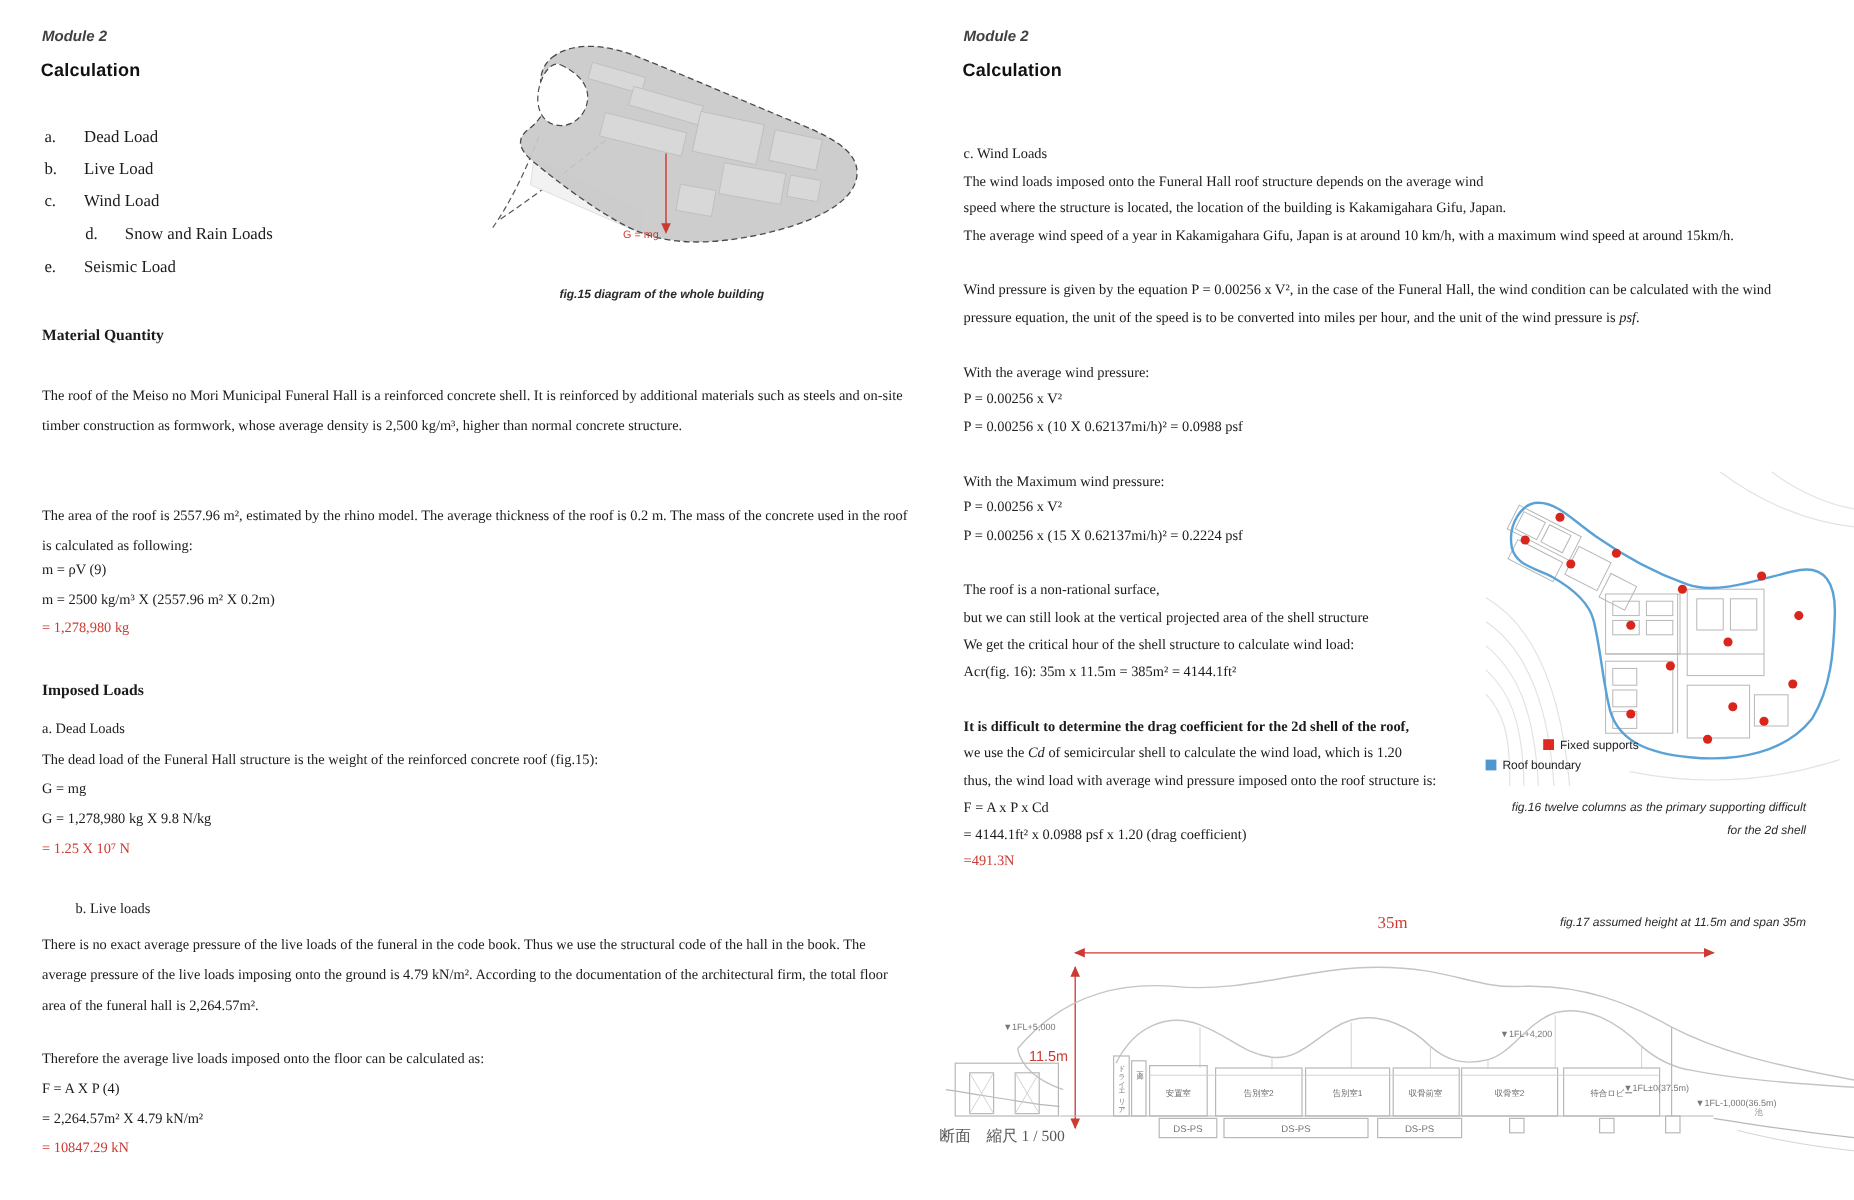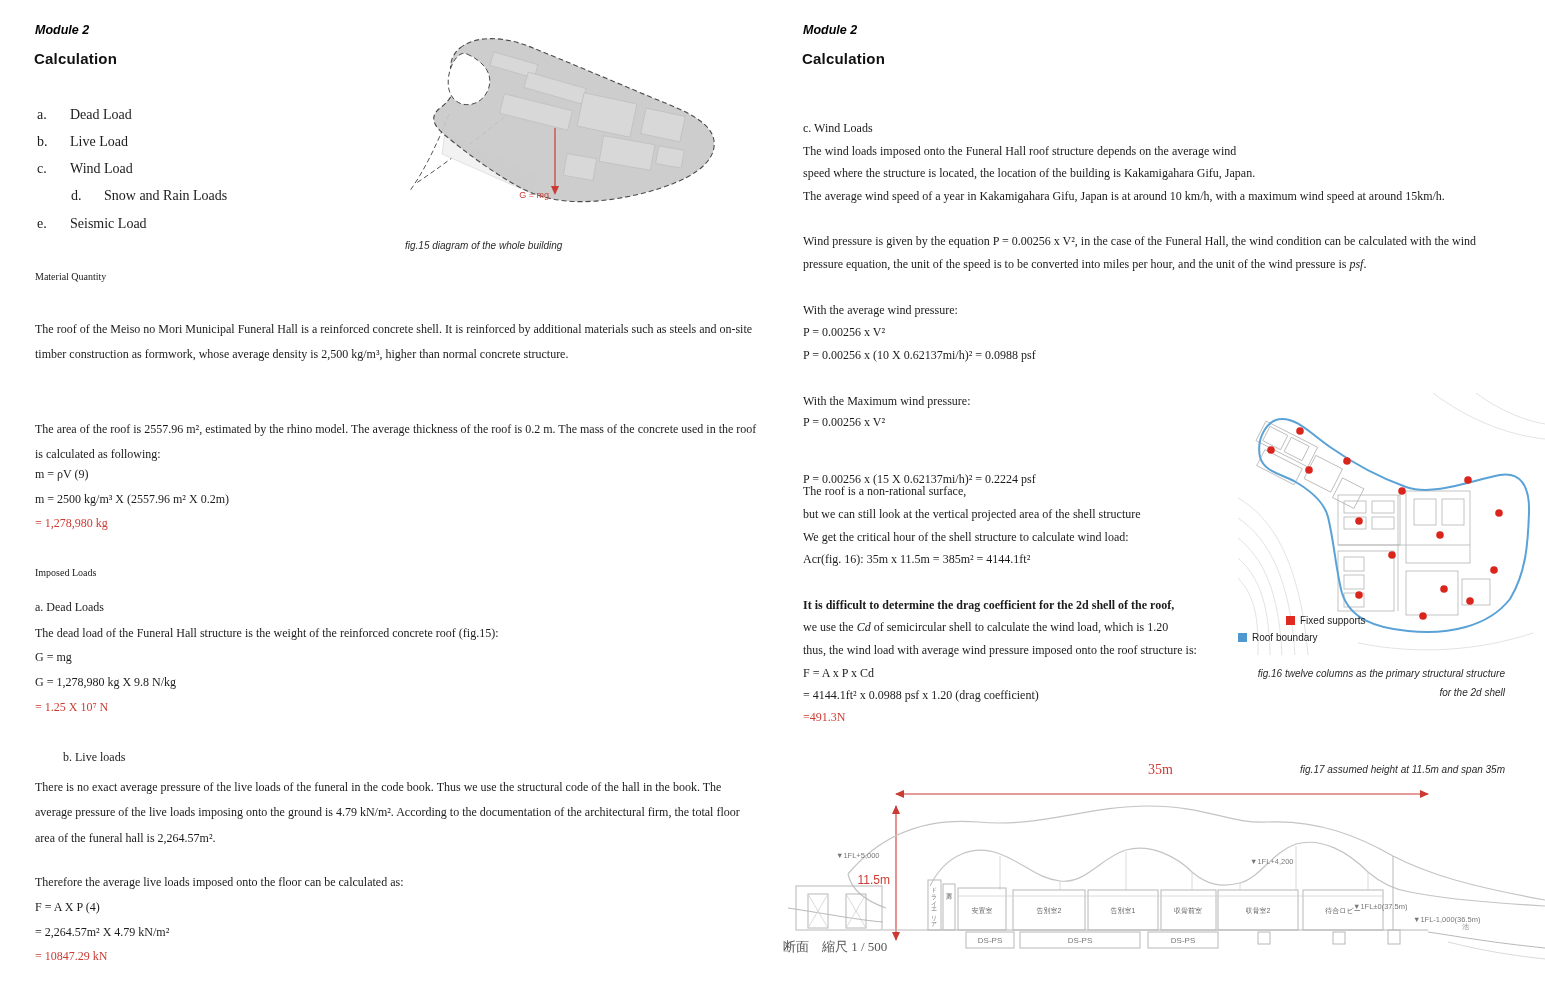--- a/index.html
+++ b/index.html
@@ -1,24 +1,24 @@
 <!DOCTYPE html>
 <html><head>
 <meta charset="utf-8">
 <style>
   * { margin:0; padding:0; box-sizing:border-box; }
   html,body { background:#ffffff; }
   body { width:1545px; height:1000px; position:relative; overflow:hidden;
          font-family:"Liberation Serif", serif; color:#1b1b1b; }
   .abs { position:absolute; }
-  .module { font-family:"Liberation Sans", sans-serif; font-weight:bold; font-style:italic; font-size:12.5px; color:#000000; }
+  .module { font-family:"Liberation Sans", sans-serif; font-weight:bold; font-style:italic; font-size:12.5px; color:#404040; }
   .pagetitle { font-family:"Liberation Sans", sans-serif; font-weight:bold; font-size:15px; color:#111; letter-spacing:.2px; }
   .body-t { font-size:12px; line-height:25.3px; }
   .line { font-size:12px; white-space:nowrap; }
-  .subhead { font-size:10px; font-weight:normal; }
+  .subhead { font-size:13px; font-weight:bold; }
   .red { color:#cc3b33; }
   .caption { font-family:"Liberation Sans", sans-serif; font-style:italic; font-size:10px; color:#2a2a2a; white-space:nowrap; }
   .load-row { position:absolute; font-size:14px; white-space:nowrap; }
   .load-letter { display:inline-block; width:33px; }
   .legend-row { position:absolute; font-family:"Liberation Sans", sans-serif; font-size:10px; color:#222; white-space:nowrap; }
   .legend-sq { display:inline-block; width:9px; height:9px; margin-right:5px; position:relative; top:1px; }
   .sq-red { background:#e02a1f; }
   .sq-blue { background:#4f97cf; }
   .dash { fill:none; stroke:#555; stroke-width:1; stroke-dasharray:5 3; }
   .plan { fill:none; stroke:#b5b5b5; stroke-width:0.8; }
@@ -58,21 +58,21 @@
     <rect x="175" y="70" width="54" height="34" transform="rotate(12 202 87)"></rect>
     <rect x="238" y="84" width="40" height="26" transform="rotate(12 258 97)"></rect>
     <rect x="196" y="112" width="52" height="26" transform="rotate(10 222 125)"></rect>
     <rect x="252" y="120" width="26" height="18" transform="rotate(10 265 129)"></rect>
     <rect x="160" y="128" width="30" height="22" transform="rotate(10 175 139)"></rect>
   </g>
   <line x1="150" y1="100" x2="150" y2="160" stroke="#cc3b33" stroke-width="1.2"></line>
   <polygon points="146,158 154,158 150,167" fill="#cc3b33"></polygon>
   <text x="144" y="170" text-anchor="end" font-size="9" fill="#cc3b33">G = mg</text>
 </svg>
-<div class="abs caption" style="left:405px; top:240px; width:293px; text-align:left;">fig.15 diagram of the whole building</div>
+<div class="abs caption" style="left:405px; top:240px; width:293px; text-align:center;font-weight:bold;">fig.15 diagram of the whole building</div>
 
 <div class="abs subhead" style="left:35px; top:271px;">Material Quantity</div>
 <div class="abs body-t" style="left:35px; top:317px; width:725px;">The roof of the Meiso no Mori Municipal Funeral Hall is a reinforced concrete shell. It is reinforced by additional materials such as steels and on-site timber construction as formwork, whose average density is 2,500 kg/m³, higher than normal concrete structure.</div>
 <div class="abs body-t" style="left:35px; top:417px; width:725px;">The area of the roof is 2557.96 m², estimated by the rhino model. The average thickness of the roof is 0.2 m. The mass of the concrete used in the roof is calculated as following:</div>
 <div class="abs line" style="left:35px; top:467px;">m = ρV (9)</div>
 <div class="abs line" style="left:35px; top:492px;">m = 2500 kg/m³ X (2557.96  m² X 0.2m)</div>
 <div class="abs line red" style="left:35px; top:516px;">= 1,278,980  kg</div>
 
 <div class="abs subhead" style="left:35px; top:567px;">Imposed Loads</div>
 <div class="abs line" style="left:35px; top:600px;">a. Dead Loads</div>
@@ -98,21 +98,21 @@
 
 <div class="abs line" style="left:803px; top:234px;">Wind pressure is given by the equation P = 0.00256 x V², in the case of the Funeral Hall, the wind condition can be calculated with the  wind</div>
 <div class="abs line" style="left:803px; top:257px;"><span>pressure equation, the unit of the speed is to be converted into miles per hour, and the unit of the wind pressure is </span><i>psf</i><span>.</span></div>
 
 <div class="abs line" style="left:803px; top:303px;">With the average wind pressure:</div>
 <div class="abs line" style="left:803px; top:325px;">P = 0.00256 x V²</div>
 <div class="abs line" style="left:803px; top:348px;">P = 0.00256 x (10 X 0.62137mi/h)² = 0.0988 psf</div>
 
 <div class="abs line" style="left:803px; top:394px;">With the Maximum wind pressure:</div>
 <div class="abs line" style="left:803px; top:415px;">P = 0.00256 x V²</div>
-<div class="abs line" style="left:803px; top:439px;margin-top:33px;">P = 0.00256 x (15 X 0.62137mi/h)² = 0.2224 psf</div>
+<div class="abs line" style="left:803px; top:439px;">P = 0.00256 x (15 X 0.62137mi/h)² = 0.2224 psf</div>
 
 <div class="abs line" style="left:803px; top:484px;">The roof is a non-rational surface,</div>
 <div class="abs line" style="left:803px; top:507px;">but we can still look at the vertical projected area of the shell structure</div>
 <div class="abs line" style="left:803px; top:530px;">We get the critical hour of the shell structure to calculate wind load:</div>
 <div class="abs line" style="left:803px; top:552px;">Acr(fig. 16): 35m x 11.5m = 385m² = 4144.1ft²</div>
 
 <div class="abs line" style="left:803px; top:598px;font-weight:bold;">It is difficult to determine the drag coefficient for the 2d shell of the roof,</div>
 <div class="abs line" style="left:803px; top:620px;"><span>we use the </span><i>Cd</i><span> of semicircular shell to calculate the wind load, which is 1.20</span></div>
 <div class="abs line" style="left:803px; top:643px;">thus, the wind load with average wind pressure imposed onto the roof structure is:</div>
 <div class="abs line" style="left:803px; top:666px;">F = A x P x Cd</div>
@@ -172,21 +172,21 @@
     <circle cx="154" cy="162" r="3.8"></circle>
       <circle cx="256" cy="177" r="3.8"></circle>
       <circle cx="121" cy="202" r="3.8"></circle>
     <circle cx="206" cy="196" r="3.8"></circle>
       <circle cx="232" cy="208" r="3.8"></circle>
       <circle cx="185" cy="223" r="3.8"></circle>
   </g>
 </svg>
 <div class="legend-row" style="left:1238px; top:615px;padding-left:48px;"><span class="legend-sq sq-red"></span><span>Fixed supports</span></div>
 <div class="legend-row" style="left:1238px; top:632px;"><span class="legend-sq sq-blue"></span><span>Roof boundary</span></div>
-<div class="abs caption" style="left:1245px; top:668px; width:260px; text-align:right;">fig.16 twelve columns as the primary structural structure</div>
+<div class="abs caption" style="left:1245px; top:668px; width:260px; text-align:right;">fig.16 twelve columns as the primary supporting difficult</div>
 <div class="abs caption" style="left:1245px; top:687px; width:260px; text-align:right;">for  the 2d shell</div>
 
 <div class="abs red" style="left:1148px; top:762px; font-size:14px;">35m</div>
 <div class="abs caption" style="left:1290px; top:764px; width:215px; text-align:right;">fig.17 assumed height at 11.5m and span 35m</div>
 
 <svg class="abs" style="left:788px; top:782px;" width="757" height="190" viewBox="0 0 757 190">
 
   <g>
     <line x1="108" y1="12" x2="640" y2="12" stroke="#cc3b33" stroke-width="1.1"></line>
     <polygon points="116,8 116,16 107,12" fill="#cc3b33"></polygon>

